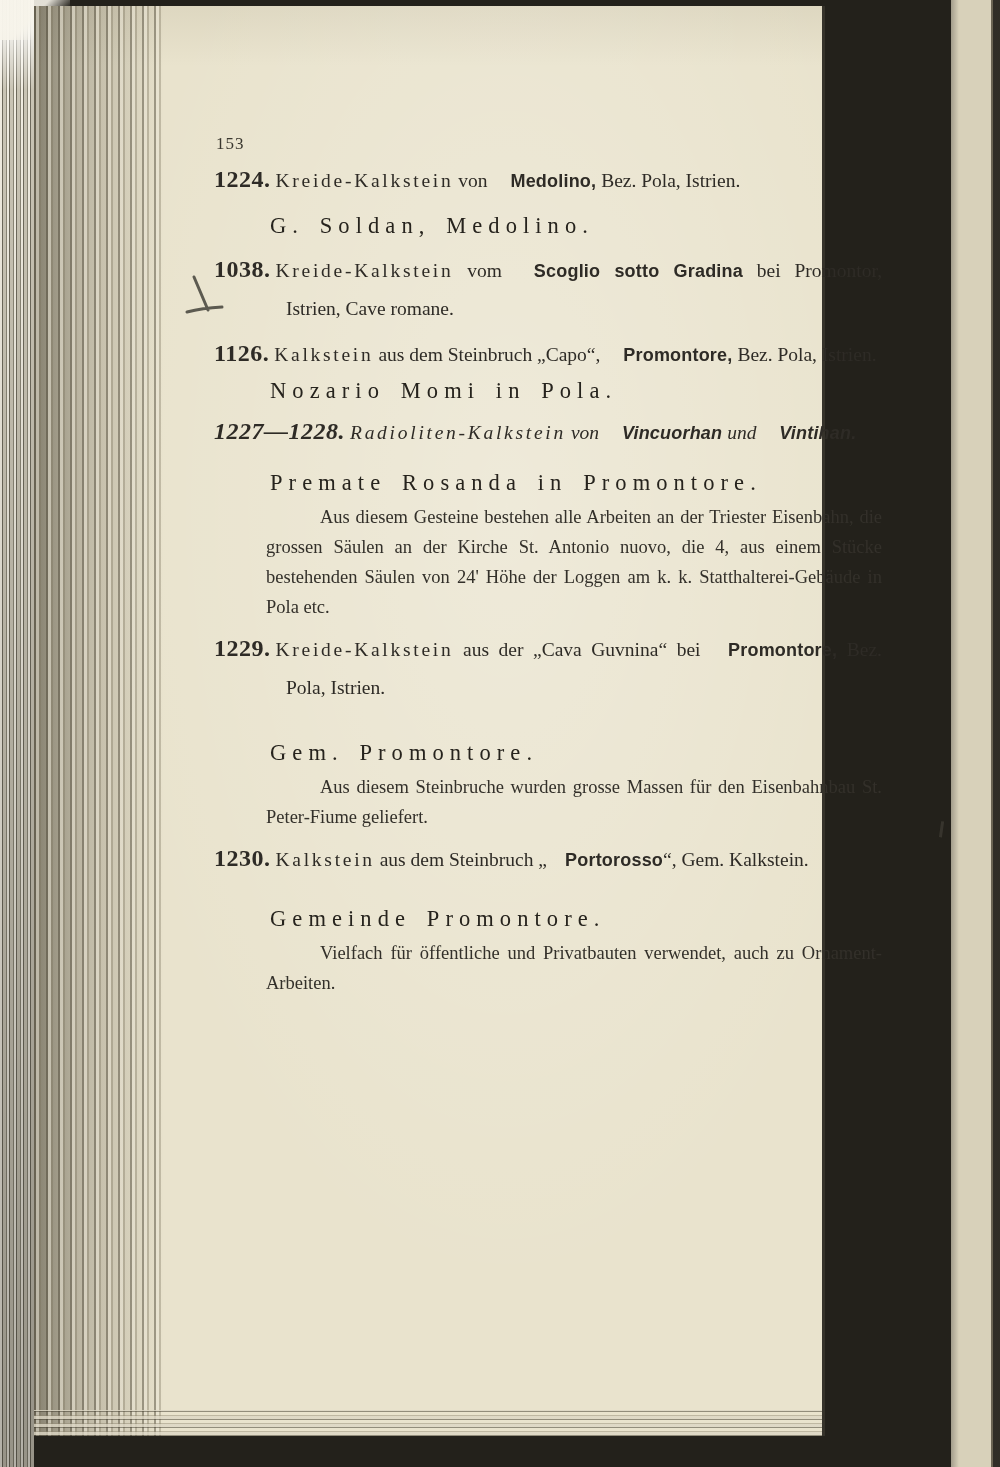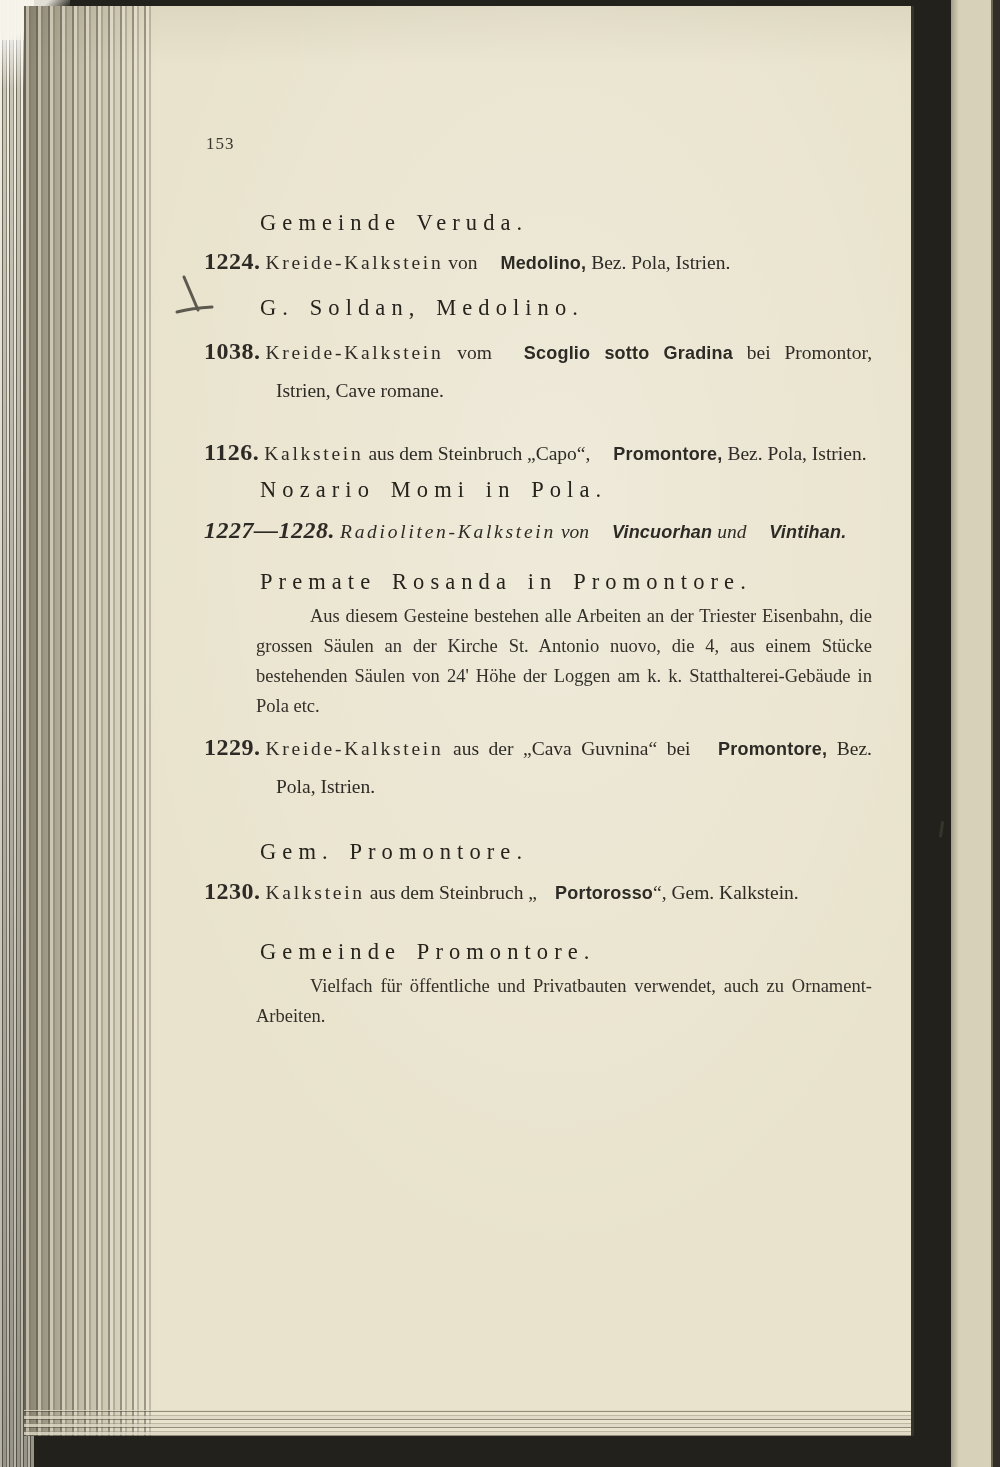--- a/index.html
+++ b/index.html
@@ -22,21 +22,21 @@
         #c9c4b4 3px, #c9c4b4 6px,
         #8a8676 6px, #8a8676 7px);
   }
   .left-edges::before{
     content:"";position:absolute;inset:0;
     background:linear-gradient(180deg, rgba(255,255,255,.75) 0 30px, rgba(0,0,0,0) 90px, rgba(0,0,0,.25) 100%);
   }
 
   
   .page{
-    position:absolute;left:24px;top:6px;width:890px;height:1430px;
+    position:absolute;left:34px;top:6px;width:791px;height:1430px;
     background:#e9e3cd;
     background-image:
       radial-gradient(ellipse at 60% 35%, rgba(255,255,255,.25), rgba(0,0,0,0) 60%),
       linear-gradient(180deg, rgba(120,110,80,.10), rgba(0,0,0,0) 60px);
     border-right:3px solid #35322a;
     box-sizing:border-box;
   }
   
   .binding{
     position:absolute;left:0;top:0;bottom:0;width:130px;pointer-events:none;
@@ -121,21 +121,21 @@
   .para{
     margin:6px 0 0 52px;
     text-indent:54px;
     text-align:justify;
     line-height:30px;
     font-size:18.5px;
     color:#33302a;
   }
 
   .e-1225{margin-top:12px;}
-  .e-1126{margin-top:25px;}
+  .e-1126{margin-top:8px;}
   .e-1227{margin-top:9px;font-style:italic;}
   .e-1229{margin-top:8px;}
   .e-1230{margin-top:8px;}
 
   
   .pen-mark{position:absolute;left:148px;top:268px;width:46px;height:46px;opacity:.85;}
 </style>
 </head>
 <body>
 
@@ -149,21 +149,20 @@
     <div class="bottom-edges"></div>
 
     <svg class="pen-mark" viewBox="0 0 46 46">
       <path d="M12 3 L26 36 M5 38 Q20 34 40 33" fill="none" stroke="#44423a" stroke-width="3" stroke-linecap="round"></path>
     </svg>
 
     <div class="text">
 
       <p class="pagenum">153</p>
 
-      <h2 class="heading h-veruda">Gemeinde Veruda.</h2>
 
       <p class="entry e-1224"><span class="num">1224.</span><span class="sp">Kreide-Kalkstein</span><span> von </span><span class="b">Medolino,</span><span> Bez. Pola, Istrien.</span></p>
 
       <h2 class="heading h-soldan">G. Soldan, Medolino.</h2>
 
       <p class="entry e-1225"><span class="num">1038.</span><span class="sp">Kreide-Kalkstein</span><span> vom </span><span class="b">Scoglio sotto Gradina</span><span> bei Promontor, Istrien, Cave romane.</span></p>
 
       <p class="entry e-1126"><span class="num">1126.</span><span class="sp">Kalkstein</span><span> aus dem Steinbruch „Capo“, </span><span class="b">Promontore,</span><span> Bez. Pola, Istrien.</span></p>
 
       <h2 class="heading h-nozario">Nozario Momi in Pola.</h2>
@@ -172,20 +171,21 @@
       <p class="entry e-1227"><span class="num">1227—1228.</span><span class="sp">Radioliten-Kalkstein</span><span> von </span><span class="b">Vincuorhan</span><span> und </span><span class="b">Vintihan.</span></p>
 
       <h2 class="heading h-premate">Premate Rosanda in Promontore.</h2>
 
       <p class="para">Aus diesem Gesteine bestehen alle Arbeiten an der Triester Eisenbahn, die grossen Säulen an der Kirche St. Antonio nuovo, die 4, aus einem Stücke bestehenden Säulen von 24' Höhe der Loggen am k. k. Statthalterei-Gebäude in Pola etc.</p>
 
       <p class="entry e-1229"><span class="num">1229.</span><span class="sp">Kreide-Kalkstein</span><span> aus der „Cava Guvnina“ bei </span><span class="b">Promontore,</span><span> Bez. Pola, Istrien.</span></p>
 
       <h2 class="heading h-gem">Gem. Promontore.</h2>
 
+      <p class="para">Aus diesem Steinbruche wurden grosse Massen für den Eisenbahnbau St. Peter-Fiume geliefert.</p>
 
       <p class="entry e-1230"><span class="num">1230.</span><span class="sp">Kalkstein</span><span> aus dem Steinbruch „</span><span class="b">Portorosso</span><span>“, Gem. Kalkstein.</span></p>
 
       <h2 class="heading h-promontore">Gemeinde Promontore.</h2>
 
       <p class="para">Vielfach für öffentliche und Privatbauten verwendet, auch zu Ornament-Arbeiten.</p>
 
     </div>
   </div>
 

